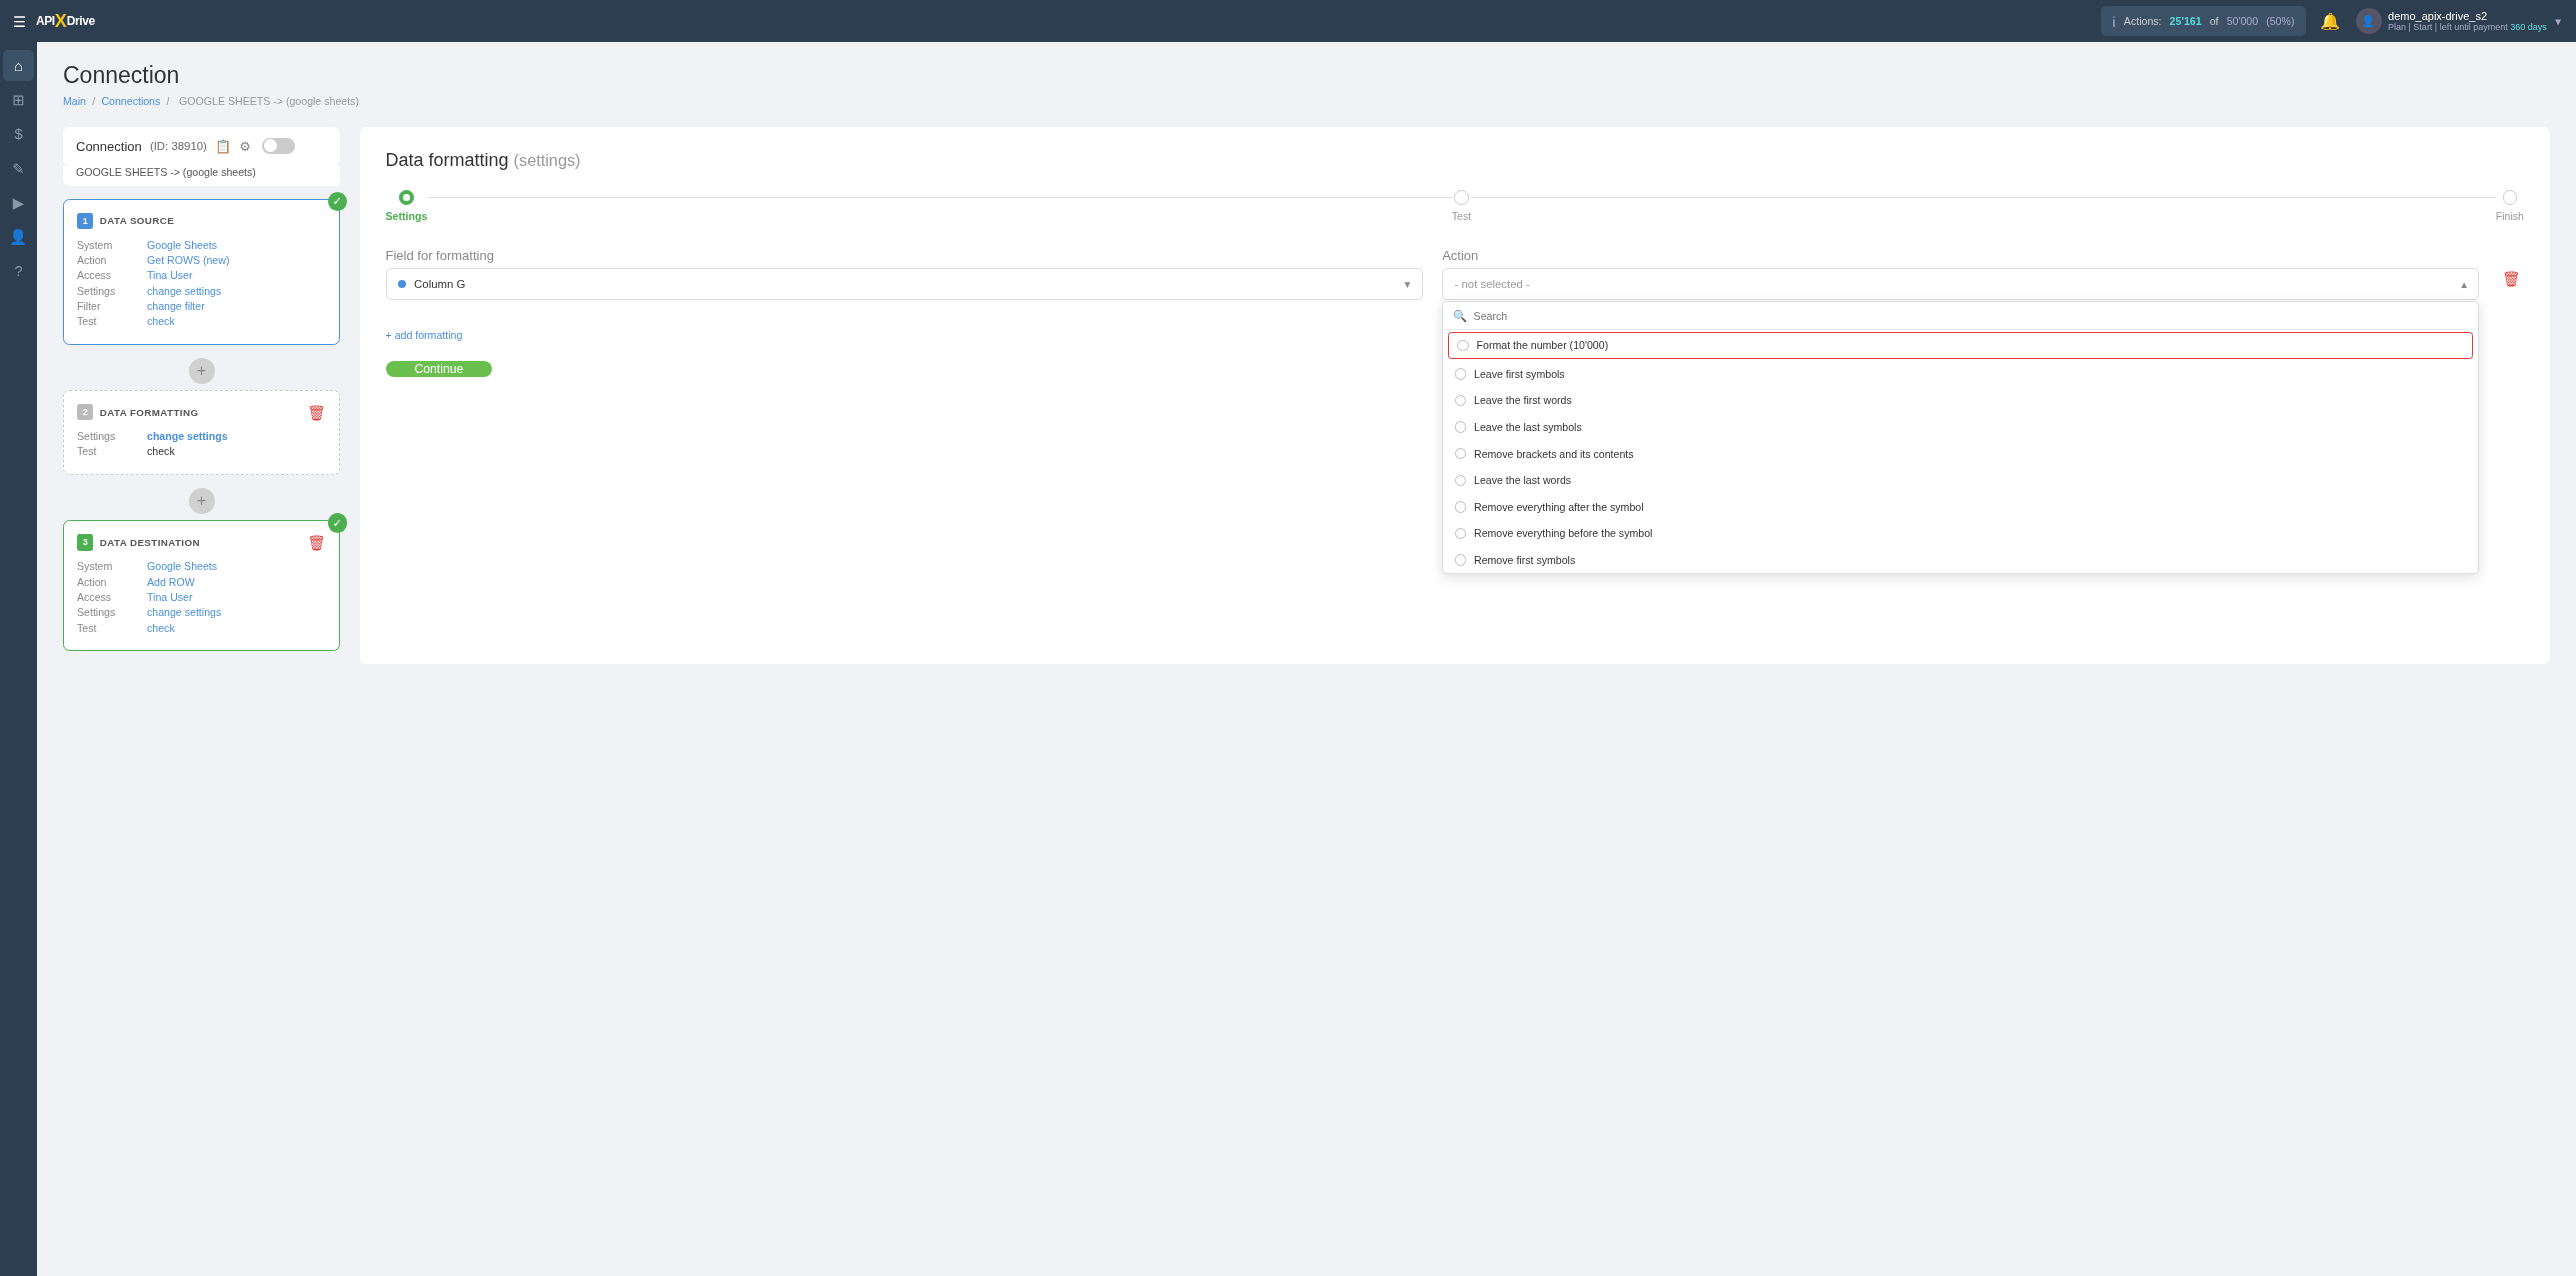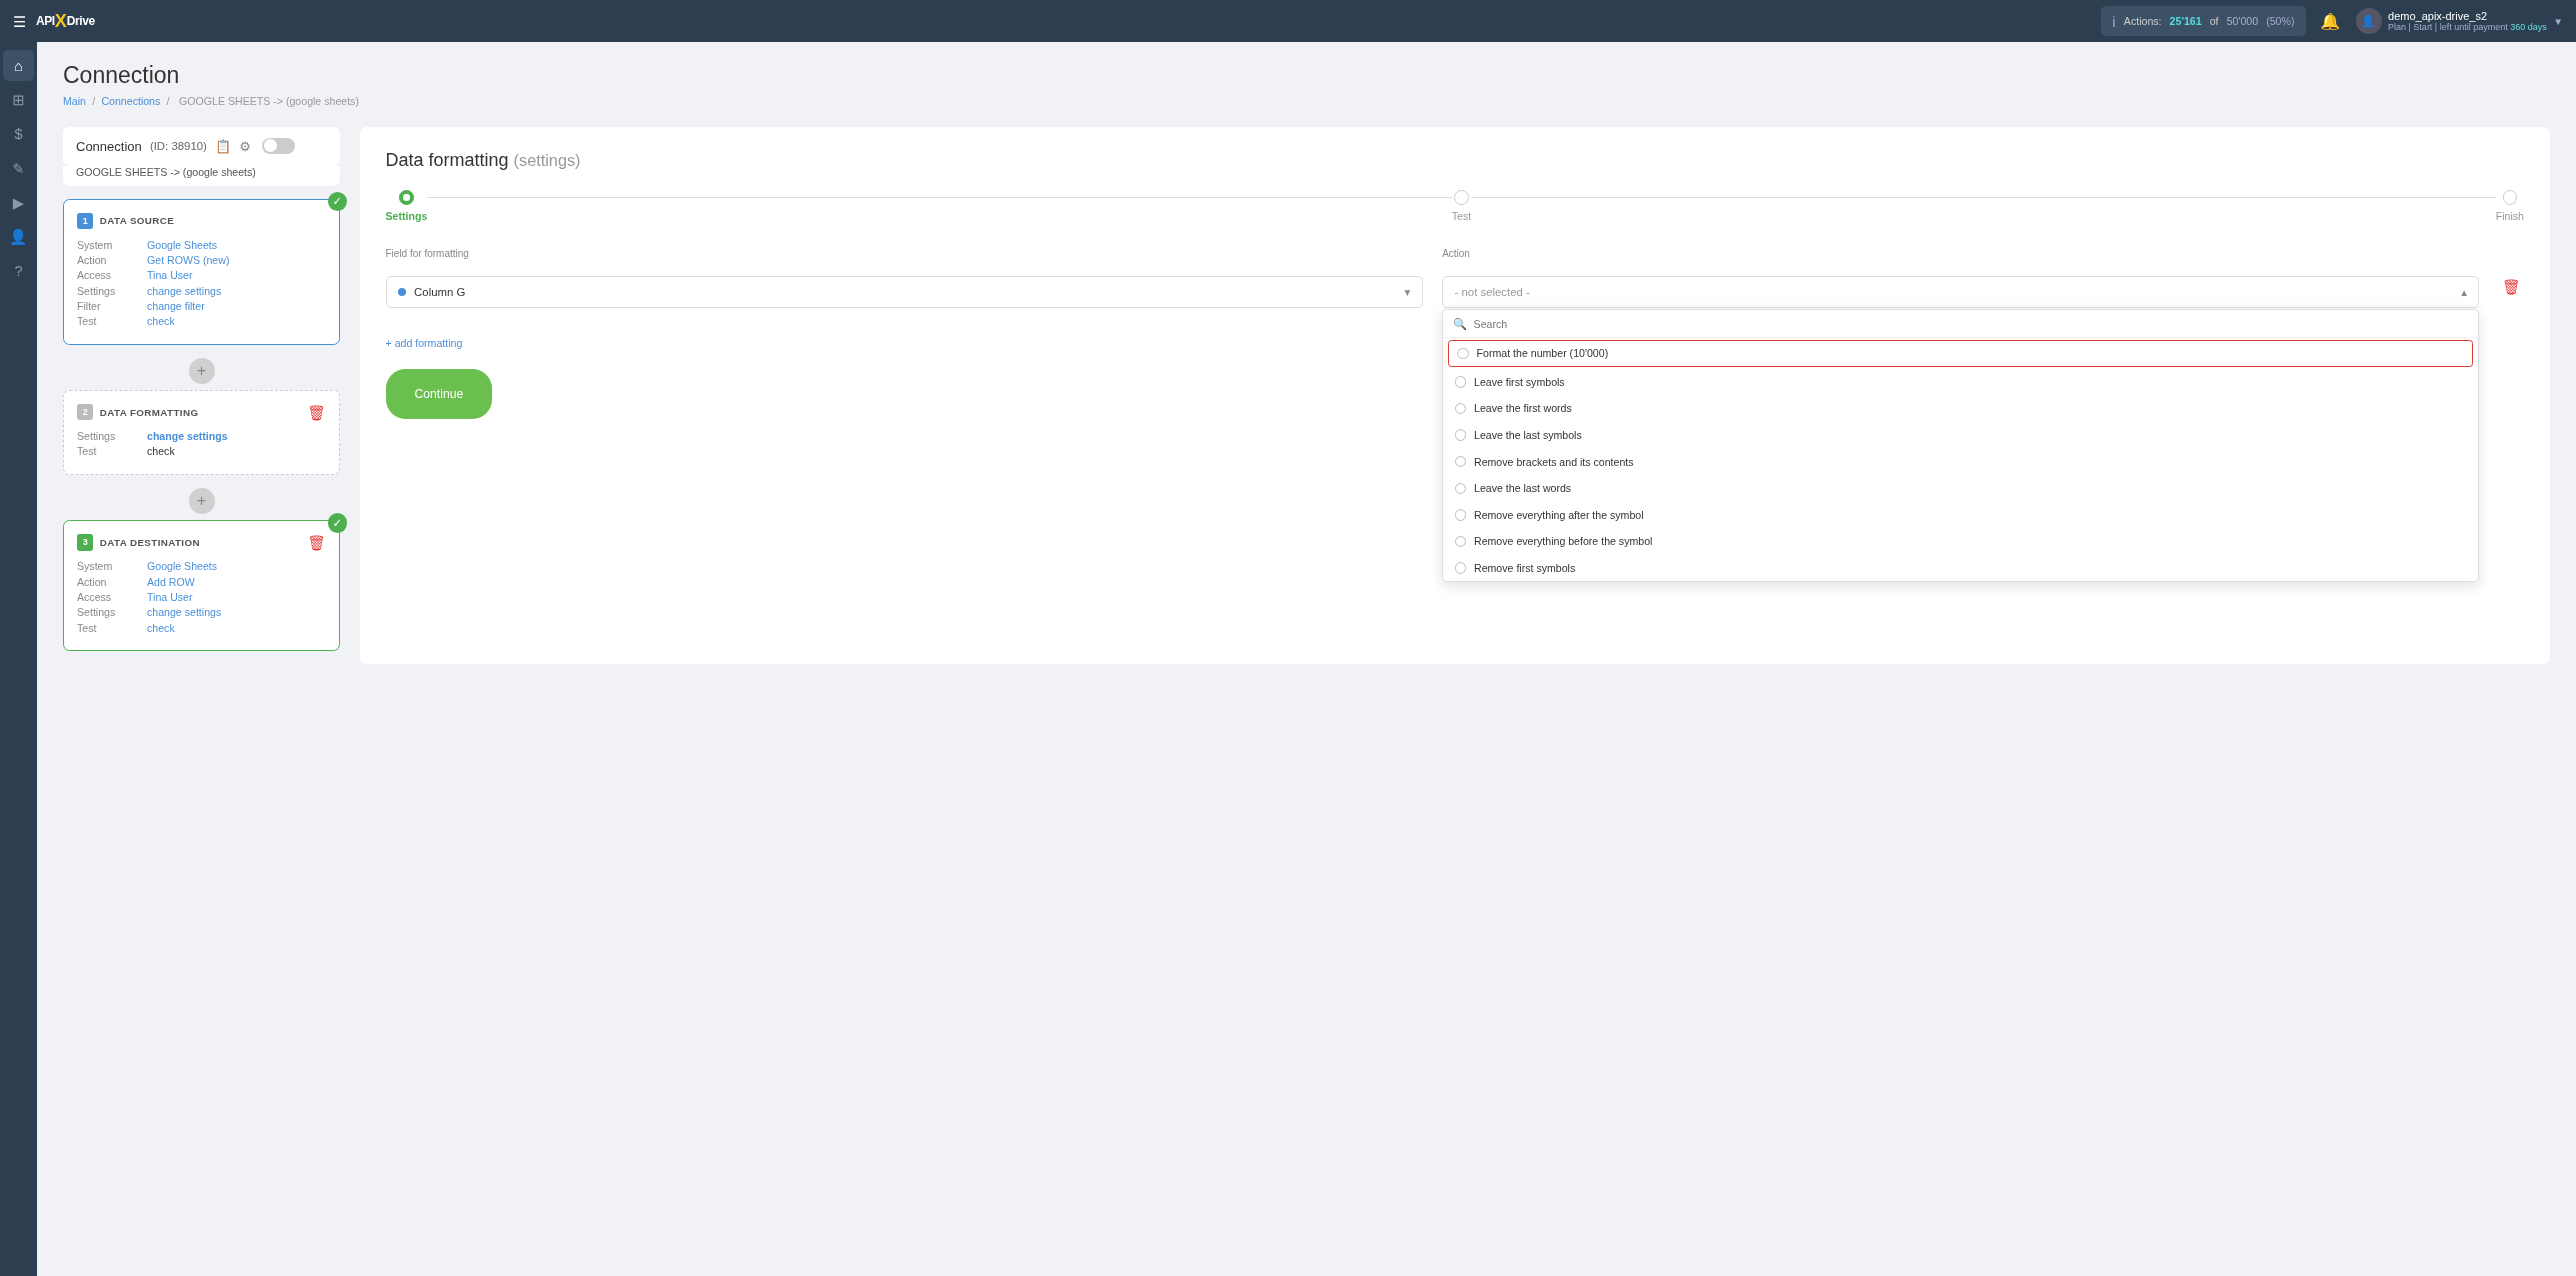--- a/index.html
+++ b/index.html
@@ -107,21 +107,21 @@
     }
     .step-circle.active { border-color: #4caf50; background: #4caf50; }
     .step-circle.active::after { content: ''; width: 6.5px; height: 6.5px; background: #fff; border-radius: 50%; }
     .step-label { font-size: 10.6px; color: #999; }
     .step-label.active { color: #4caf50; font-weight: 600; }
     .step-line { flex: 1; height: 1.6px; background: #ddd; margin-bottom: 16.3px; }
 
     
     .form-row { display: flex; gap: 19.5px; margin-bottom: 16.3px; }
     .form-group { flex: 1; }
-    .form-label { font-size: 10px; color: #888; margin-bottom: 17px; }
+    .form-label { font-size: 13px; color: #888; margin-bottom: 5px; }
 
     
     .custom-select {
       display: flex; align-items: center; border: 0.8px solid #ddd; border-radius: 4.9px;
       padding: 8.1px 11.4px; background: #fff; cursor: pointer; justify-content: flex-end;
     }
     .custom-select .select-dot { width: 8.1px; height: 8.1px; border-radius: 50%; background: #4a90d9; margin-right: 8.1px; flex-shrink: 0; }
     .custom-select .select-value { flex: 1; color: #333; font-size: 11.4px; }
     .custom-select .select-arrow { color: #888; font-size: 11.4px; }
     .action-select-btn {
@@ -151,21 +151,21 @@
     }
     .dropdown-item.highlighted { border: 1.2px solid #e53935; border-radius: 3.3px; margin: 1.6px 4.9px; padding: 6.5px 8.1px; }
     .dropdown-item .item-radio {
       width: 11.4px; height: 11.4px; border-radius: 50%; border: 1.6px solid #bbb;
       flex-shrink: 0; background: #fff;
     }
 
     
     .continue-btn {
       background: #6bbf4e; color: #fff; border: none; border-radius: 19.5px;
-      padding: 18px 29px; font-size: 12.2px; cursor: pointer; margin-top: 6.5px;
+      padding: 1px 29px; font-size: 12.2px; cursor: pointer; margin-top: 6.5px;
     }
 
     
     .add-formatting-link { color: #4a90d9; font-size: 10.6px; cursor: pointer; margin-top: 13px; display: inline-block; }
 
     
     .delete-icon { color: #e53935; font-size: 14.7px; cursor: pointer; padding: 3.3px; }
   </style>
 </head>
 <body>

